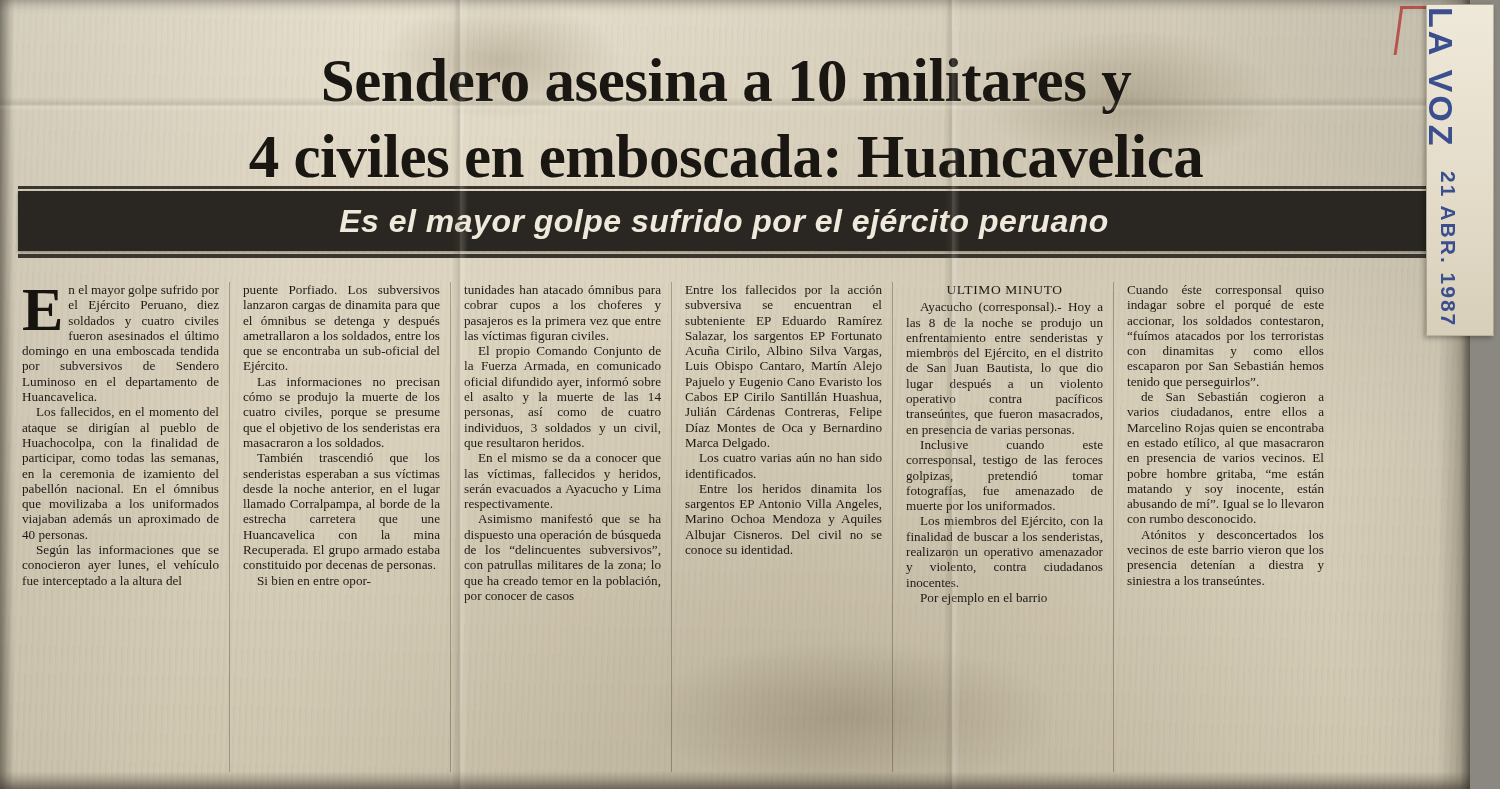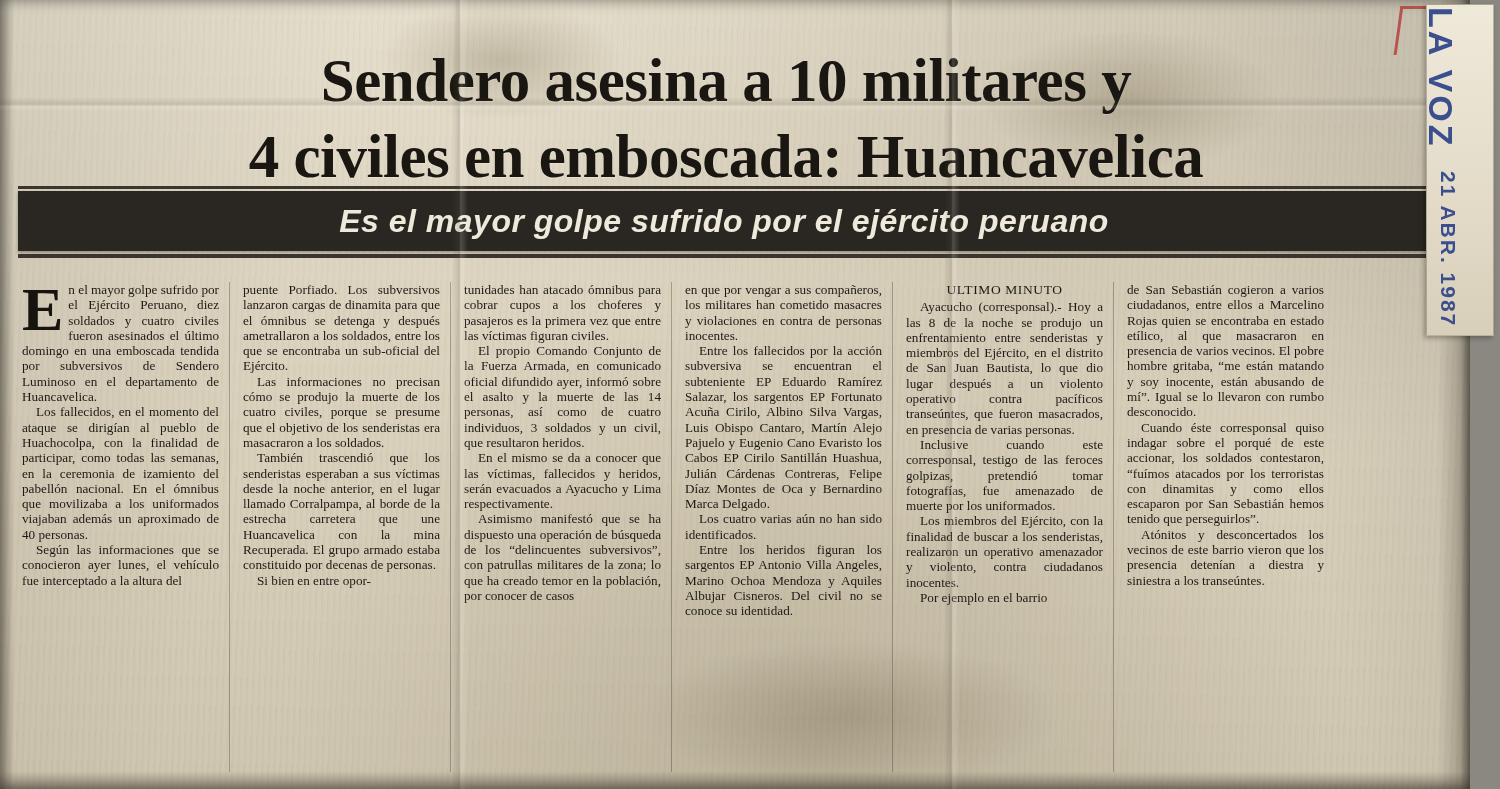--- a/index.html
+++ b/index.html
@@ -275,37 +275,36 @@
       </div>
 
       <div class="col">
         <p>tunidades han atacado ómnibus para cobrar cupos a los choferes y pasajeros es la primera vez que entre las víctimas figuran civiles.</p>
         <p>El propio Comando Conjunto de la Fuerza Armada, en comunicado oficial difundido ayer, informó sobre el asalto y la muerte de las 14 personas, así como de cuatro individuos, 3 soldados y un civil, que resultaron heridos.</p>
         <p>En el mismo se da a conocer que las víctimas, fallecidos y heridos, serán evacuados a Ayacucho y Lima respectivamente.</p>
         <p>Asimismo manifestó que se ha dispuesto una operación de búsqueda de los “delincuentes subversivos”, con patrullas militares de la zona; lo que ha creado temor en la población, por conocer de casos</p>
       </div>
 
       <div class="col">
-        <p>en que por vengar a sus compañeros, los militares han cometido masacres y violaciones en contra de personas inocentes.</p>
         <p>Entre los fallecidos por la acción subversiva se encuentran el subteniente EP Eduardo Ramírez Salazar, los sargentos EP Fortunato Acuña Cirilo, Albino Silva Vargas, Luis Obispo Cantaro, Martín Alejo Pajuelo y Eugenio Cano Evaristo los Cabos EP Cirilo Santillán Huashua, Julián Cárdenas Contreras, Felipe Díaz Montes de Oca y Bernardino Marca Delgado.</p>
         <p>Los cuatro varias aún no han sido identificados.</p>
-        <p>Entre los heridos figuran los sargentos EP Antonio Villa Angeles, Marino Ochoa Mendoza y Aquiles Albujar Cisneros. Del civil no se conoce su identidad.</p>
+        <p>Entre los heridos dinamita los sargentos EP Antonio Villa Angeles, Marino Ochoa Mendoza y Aquiles Albujar Cisneros. Del civil no se conoce su identidad.</p>
       </div>
 
       <div class="col">
         <div class="kicker">ULTIMO MINUTO</div>
         <p>Ayacucho (corresponsal).- Hoy a las 8 de la noche se produjo un enfrentamiento entre senderistas y miembros del Ejército, en el distrito de San Juan Bautista, lo que dio lugar después a un violento operativo contra pacíficos transeúntes, que fueron masacrados, en presencia de varias personas.</p>
         <p>Inclusive cuando este corresponsal, testigo de las feroces golpizas, pretendió tomar fotografías, fue amenazado de muerte por los uniformados.</p>
         <p>Los miembros del Ejército, con la finalidad de buscar a los senderistas, realizaron un operativo amenazador y violento, contra ciudadanos inocentes.</p>
         <p>Por ejemplo en el barrio</p>
       </div>
 
       <div class="col">
+        <p>Cuando éste corresponsal quiso indagar sobre el porqué de este accionar, los soldados contestaron, “fuímos atacados por los terroristas con dinamitas y como ellos escaparon por San Sebastián hemos tenido que perseguirlos”.</p>
         <p>de San Sebastián cogieron a varios ciudadanos, entre ellos a Marcelino Rojas quien se encontraba en estado etílico, al que masacraron en presencia de varios vecinos. El pobre hombre gritaba, “me están matando y soy inocente, están abusando de mí”. Igual se lo llevaron con rumbo desconocido.</p>
-        <p>Cuando éste corresponsal quiso indagar sobre el porqué de este accionar, los soldados contestaron, “fuímos atacados por los terroristas con dinamitas y como ellos escaparon por San Sebastián hemos tenido que perseguirlos”.</p>
         <p>Atónitos y desconcertados los vecinos de este barrio vieron que los presencia detenían a diestra y siniestra a los transeúntes.</p>
       </div>
 
     </div>
 
     <div class="crease c1"></div>
     <div class="crease c2"></div>
     <div class="crease-h"></div>
 
     <div class="torn-left"></div>

